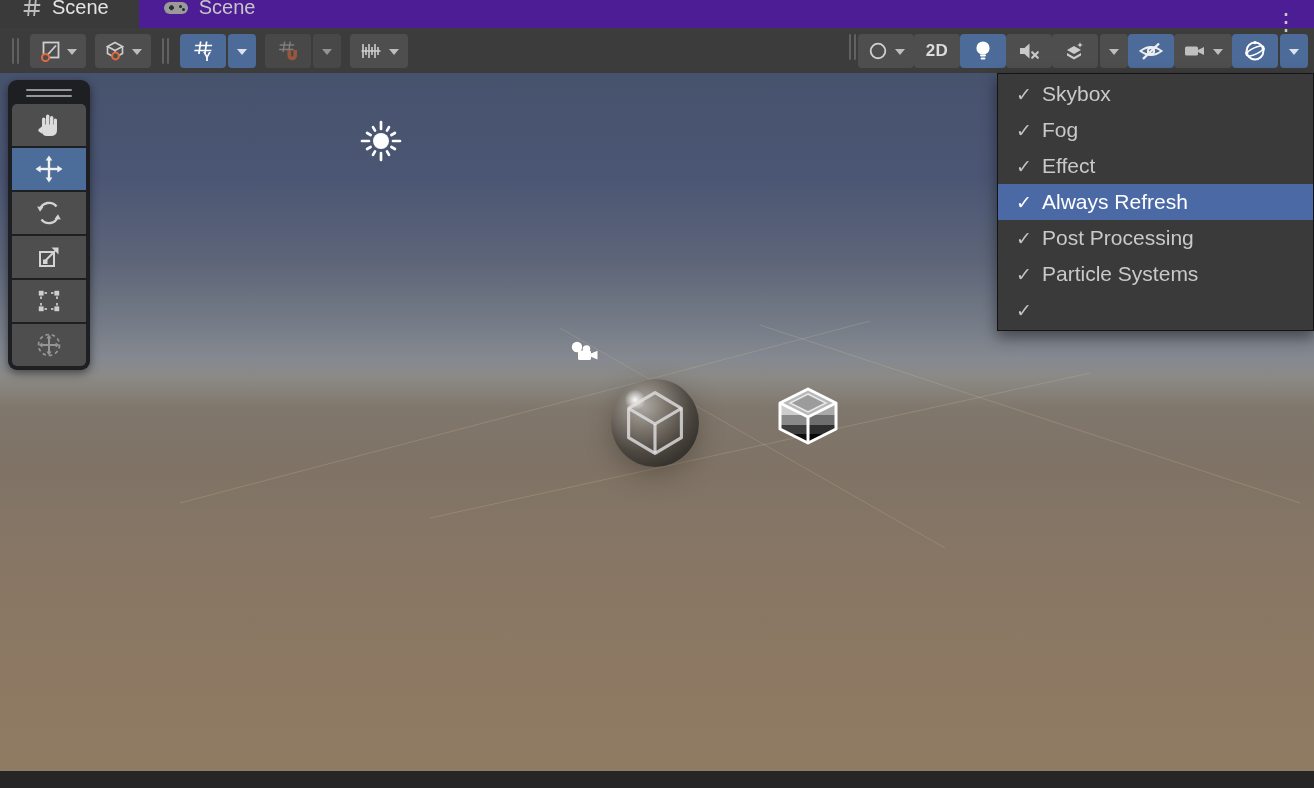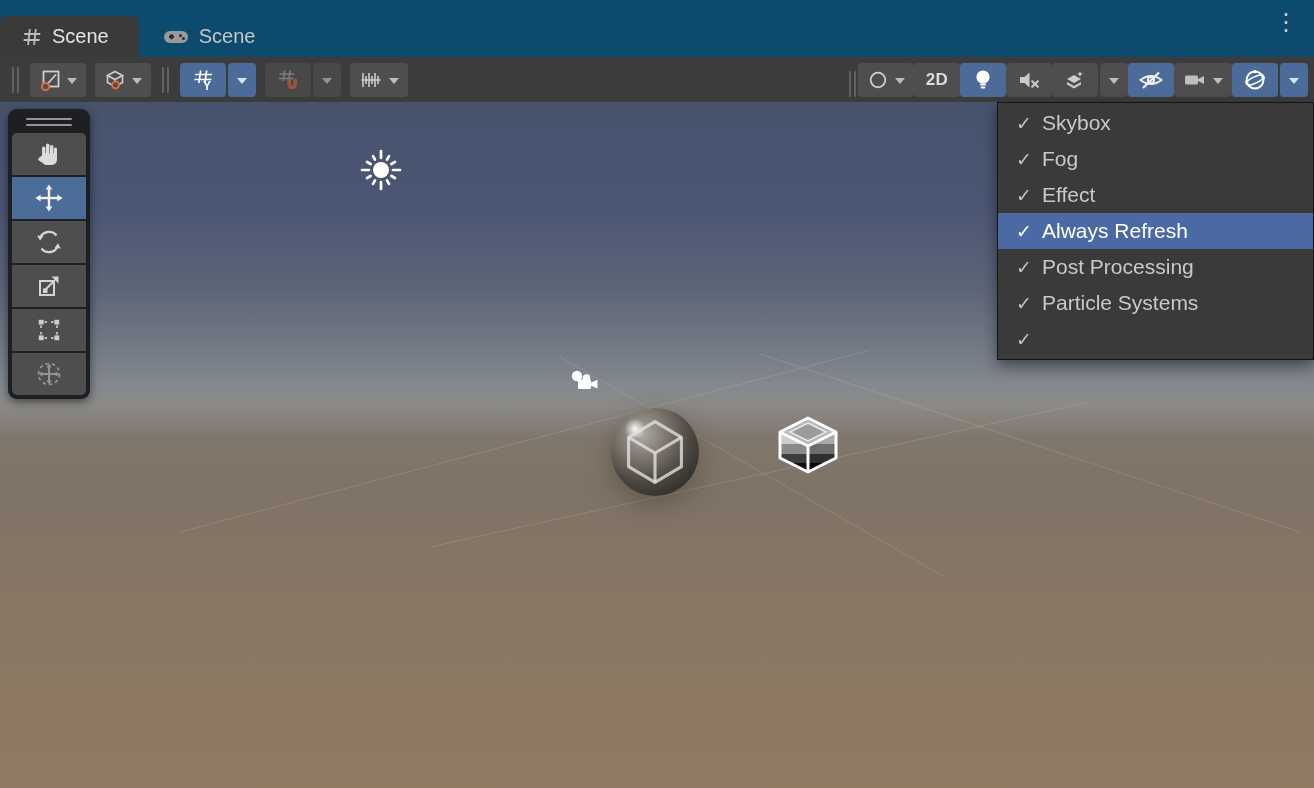--- a/index.html
+++ b/index.html
@@ -1,21 +1,21 @@
 <!DOCTYPE html>
 <html><head>
 <meta charset="utf-8">
 <style>
   * { margin:0; padding:0; box-sizing:border-box; }
   html,body { width:1314px; height:788px; background:#262626; overflow:hidden; }
   .app { position:relative; width:1314px; height:788px;
          font-family:"Liberation Sans","DejaVu Sans",sans-serif; color:#d4d4d4; }
 
   
-  .tabbar { position:relative; height:57px; background:#0c4a6e;
+  .tabbar { position:relative; height:28px; background:#4c1d95;
             display:flex; align-items:flex-end; }
   .tab { height:41px; display:flex; align-items:center; gap:10px;
          padding:0 24px; font-size:20px; color:#c6c6c6; cursor:default; }
   .tab.active { background:#3a3a3a; border-radius:6px 6px 0 0; color:#e4e4e4;
                 padding:0 30px 0 22px; }
   .kebab { position:absolute; right:14px; top:6px; font-size:24px; color:#c9c9c9;
            width:28px; height:32px; display:flex; align-items:center; justify-content:center; }
 
   
   .toolbar { height:45px; background:#3c3c3c; display:flex; align-items:center;
@@ -26,21 +26,21 @@
           background:#4e4e4e; display:flex; align-items:center; justify-content:center;
           gap:6px; padding:0 9px; cursor:default; }
   .tbtn.blue { background:#4c6b99; }
   .tbtn.arrow-only { min-width:28px; padding:0 6px; }
   .pair { display:flex; gap:2px; }
   .dd { width:0; height:0; border:5.5px solid transparent; border-top:6.5px solid #bdbdbd;
         border-bottom:none; margin-top:2px; }
   .blue .dd { border-top-color:#dde3ec; }
   .dim { opacity:.68; }
   .twod { font-size:17px; font-weight:bold; color:#dcdcdc; letter-spacing:.5px; }
-  .right-group { margin-left:auto; display:flex; align-items:flex-end; }
+  .right-group { margin-left:auto; display:flex; align-items:flex-start; }
 
   
   .scene { position:relative; width:1314px; height:698px;
     background:linear-gradient(180deg,
       #47526d 0%, #4b5674 15%, #5d6578 27%, #757c87 36%, #858990 41%,
       #8b8a86 43.5%, #80776c 48%, #7e7366 55%, #857565 65%, #8d7963 85%, #8f7a62 100%); }
   .gridlines { position:absolute; inset:0; pointer-events:none; }
 
   
   .palette { position:absolute; left:8px; top:7px; width:82px; background:#1d1f22;

